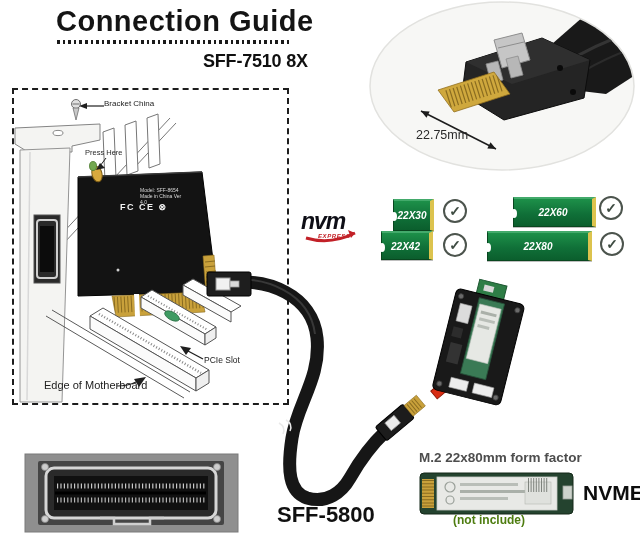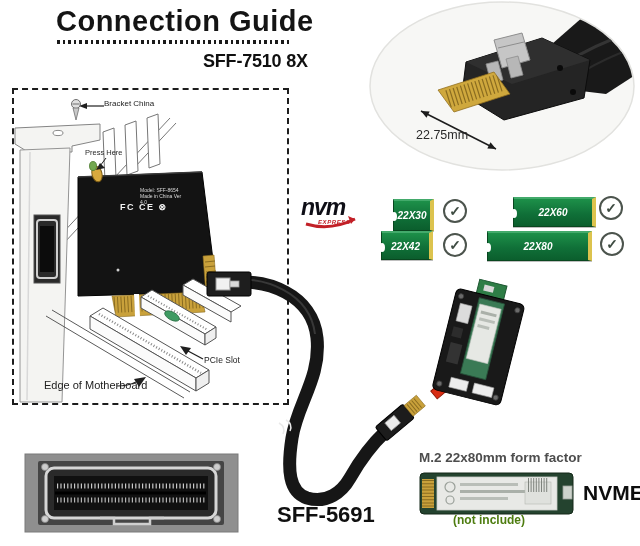--- a/index.html
+++ b/index.html
@@ -27,21 +27,21 @@
   .lbl-bracket-screw { left:104px; top:99px;  font-size:8px;  color:#222; z-index:3; }
   .lbl-press-here    { left:85px;  top:148px; font-size:7.5px; color:#2a2a2a; z-index:3; }
   .lbl-pcie-slot     { left:204px; top:355px; font-size:8.5px; color:#222; z-index:3; }
   .lbl-edge-mobo     { left:44px;  top:379px; font-size:11px;  color:#222; z-index:3;text-align:center; }
   .lbl-measure       { left:416px; top:128px; font-size:12.5px; color:#2a2a2a; z-index:3; }
 
   .pcb-marks { left:83px; top:202px; font-size:9px; font-weight:bold; color:#f2f2f2; letter-spacing:1.5px; z-index:3;margin-left:37px; }
   .pcb-print { left:140px; top:187px; width:48px; font-size:5px; line-height:6px; color:#dcdcdc; white-space:normal; z-index:3; }
 
   
-  .nvme-logo { left:301px; top:194px; width:62px; height:36px; z-index:3; }
+  .nvme-logo { left:301px; top:208px; width:62px; height:36px; z-index:3; }
   .nvme-main { position:absolute; left:0; top:0; font-size:23px; font-weight:bold; font-style:italic; letter-spacing:-1px; color:#0e0e16; }
   .nvme-swoosh { position:absolute; left:4px; top:21px; }
   .nvme-sub { position:absolute; left:17px; top:25px; font-size:6px; font-weight:bold; font-style:italic; color:#c22027; letter-spacing:0.6px; }
 
   
   .chip { position:absolute; z-index:3;
     background:linear-gradient(180deg,#1d9049 0%, #107038 55%, #0b5e2d 100%);
     border:1px solid #09461f; border-top:2px solid #43aa6b; border-right:4px solid #dcc34e;
     box-shadow:0 1px 0 rgba(0,0,0,0.25);
     color:#fff; font-style:italic; font-weight:bold; font-size:10px;
@@ -317,16 +317,16 @@
 </div>
 <div class="chip chip-2280">
   <span>22X80</span>
 </div>
 
 <div class="check check-1">✓</div>
 <div class="check check-2">✓</div>
 <div class="check check-3">✓</div>
 <div class="check check-4">✓</div>
 
-<div class="lbl lbl-sff">SFF-5691</div>
+<div class="lbl lbl-sff">SFF-5800</div>
 <div class="lbl lbl-ff">M.2 22x80mm form factor</div>
 <div class="lbl lbl-nvme">NVME</div>
 <div class="lbl lbl-note">(not include)</div>
 
 </body></html>

